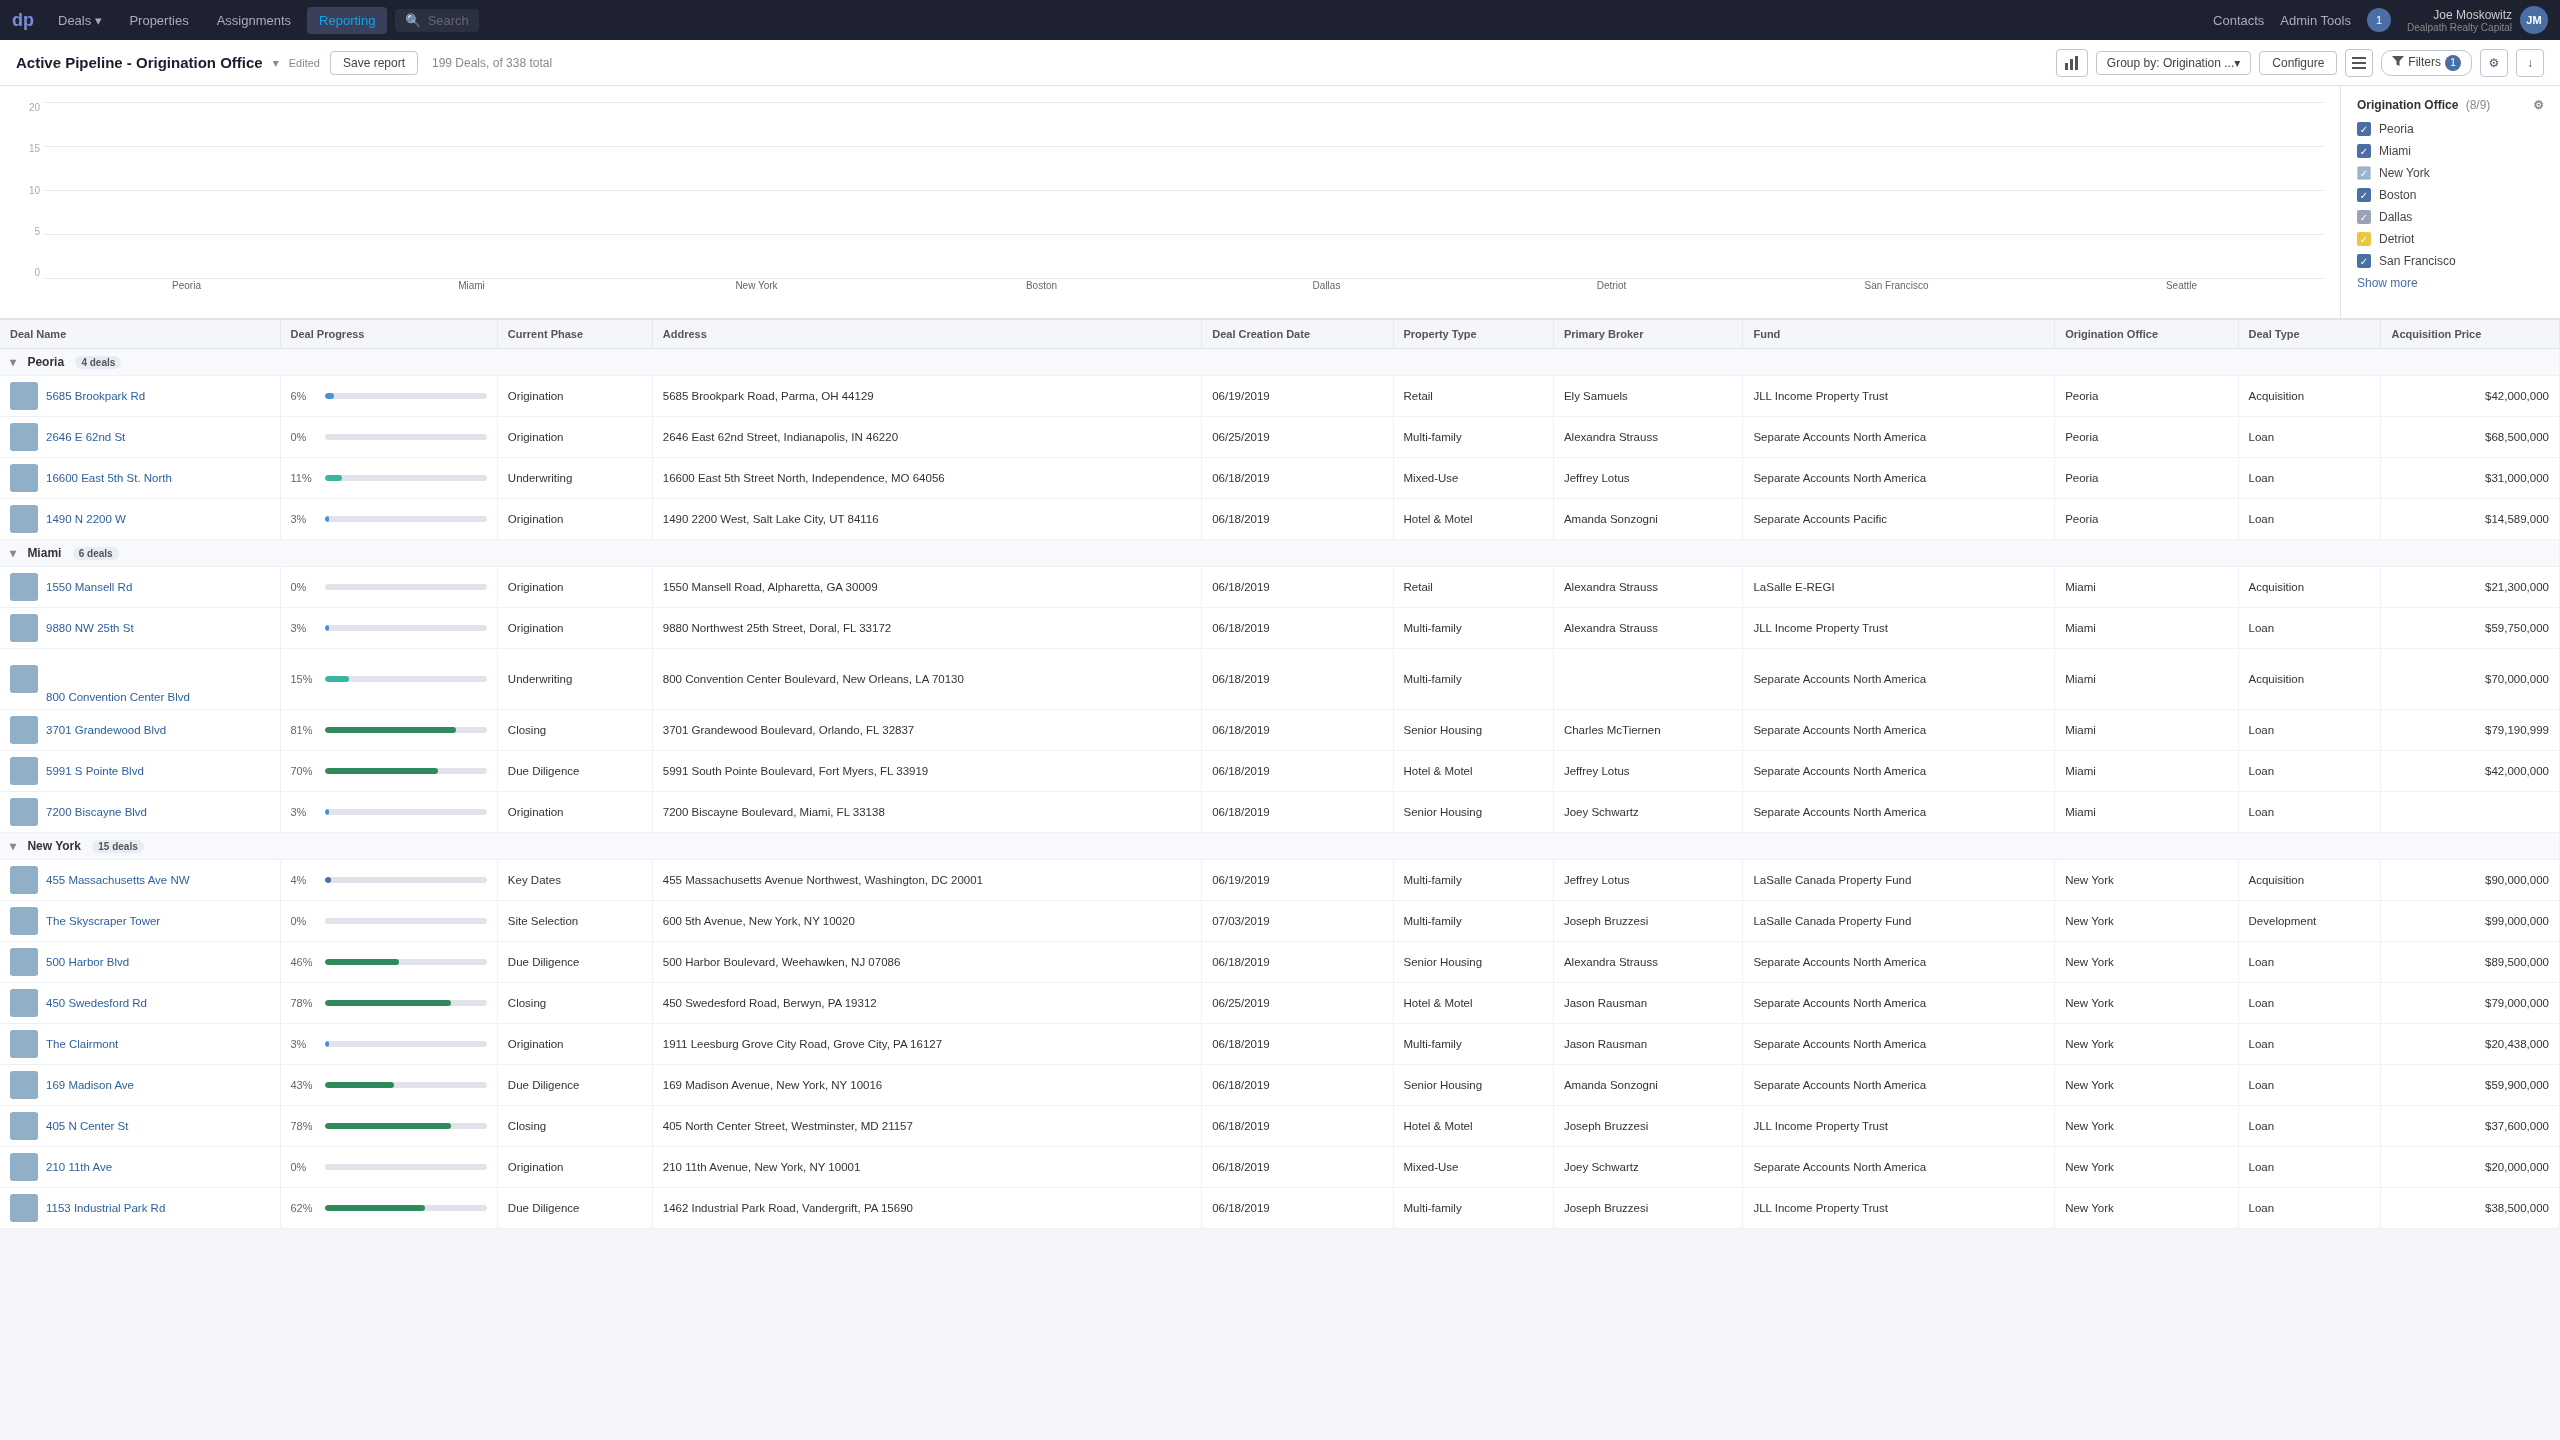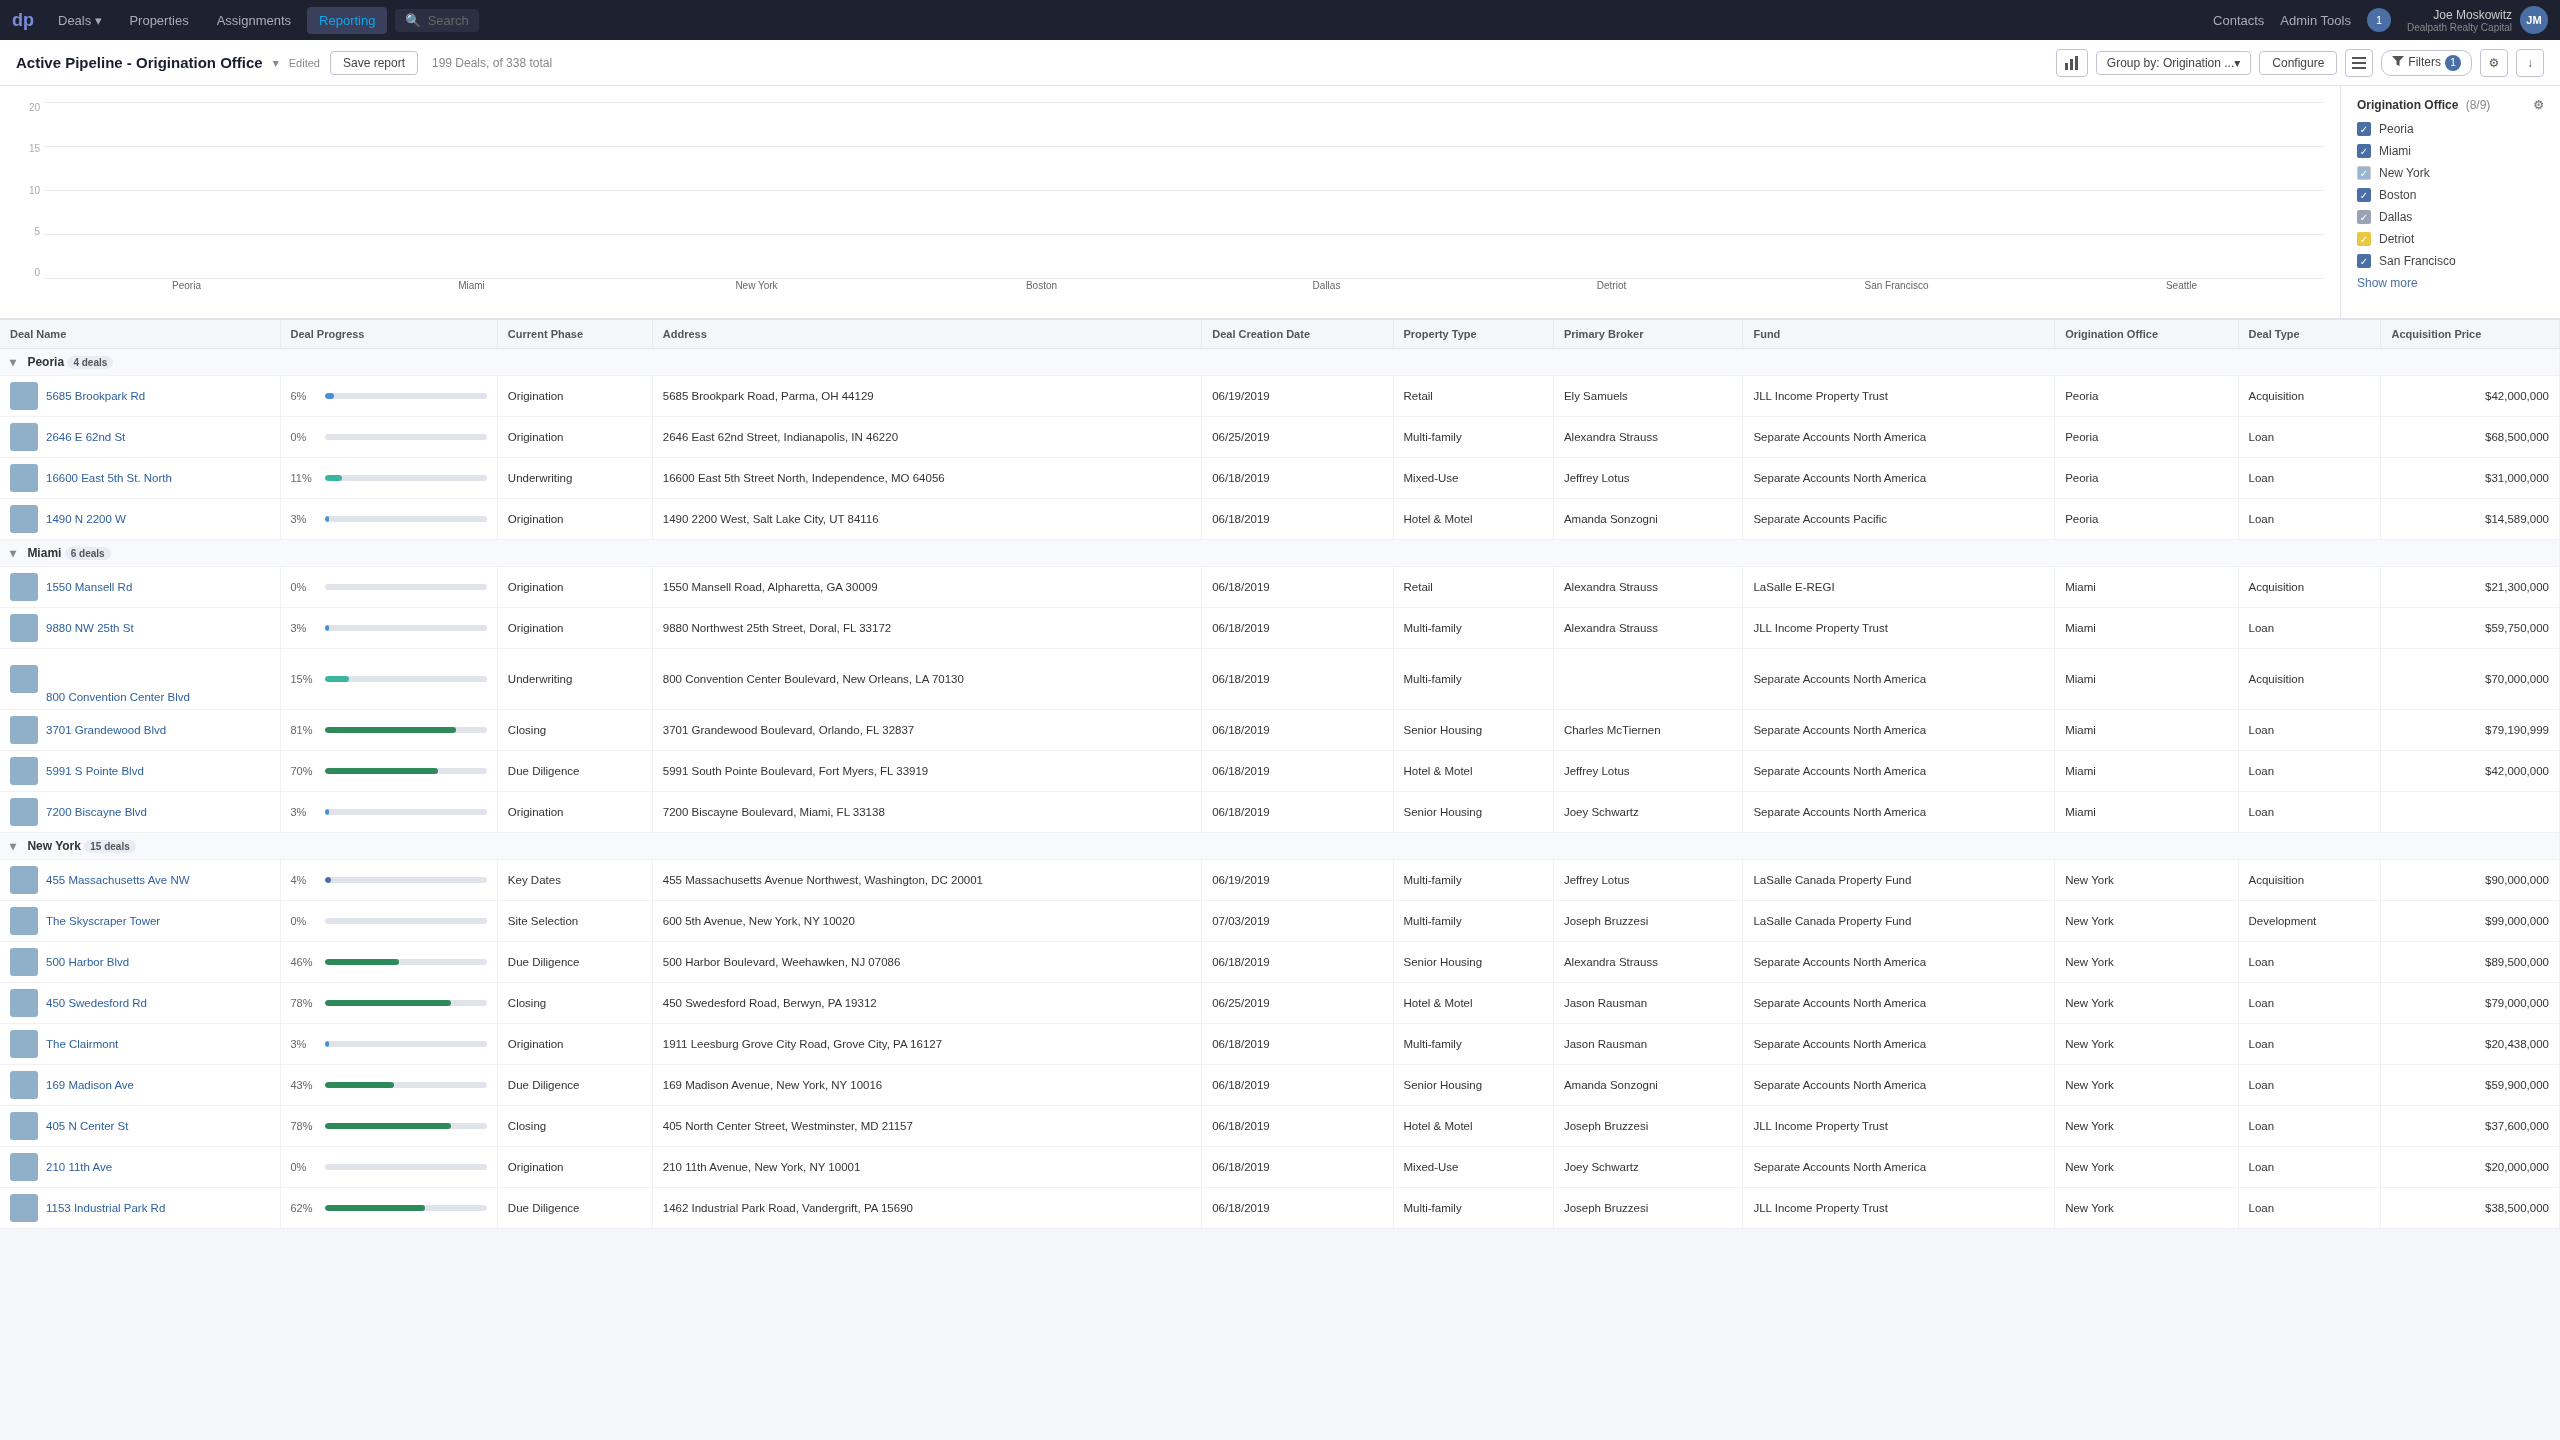--- a/index.html
+++ b/index.html
@@ -89,21 +89,21 @@
     .table-wrap { overflow-x: auto; }
     table { width: 100%; border-collapse: collapse; font-size: 11.5px; }
     thead tr { background: #f5f6fa; border-bottom: 1px solid #e0e3ea; }
     th {
       padding: 8px 10px; text-align: left; font-weight: 600; color: #555;
       border-right: 1px solid #e8eaf0; white-space: nowrap; font-size: 11px;
       position: sticky; top: 0; background: #f5f6fa; z-index: 2;
     }
     td { padding: 6px 10px; border-bottom: 1px solid #f0f1f5; border-right: 1px solid #f0f1f5; vertical-align: middle; white-space: nowrap; }
     .group-row td { font-weight: 600; background: #f8f9fc; color: #333; font-size: 12px; }
-    .group-badge { background: #e8ecf5; color: #555; font-size: 10px; padding: 1px 6px; border-radius: 8px; margin-left: 0; }
+    .group-badge { background: #e8ecf5; color: #555; font-size: 10px; padding: 1px 6px; border-radius: 8px; margin-left: 8px; }
     .progress-cell { display: flex; align-items: center; gap: 6px; }
     .progress-bar-bg { flex: 1; height: 6px; background: #e0e3ea; border-radius: 3px; overflow: hidden; min-width: 80px; }
     .progress-fill { height: 100%; border-radius: 3px; }
     .pct-label { font-size: 11px; color: #666; min-width: 28px; }
     .property-thumb { width: 28px; height: 28px; border-radius: 3px; background: #b0c4d8; flex-shrink: 0; overflow: hidden; }
     .name-cell { display: flex; align-items: center; gap: 8px; }
     .chevron-icon { color: #888; font-size: 12px; cursor: pointer; }
 
     .content-wrap { display: flex; flex-direction: column; flex: 1; min-width: 0; overflow: hidden; }
     .scroll-area { flex: 1; overflow-y: auto; }

